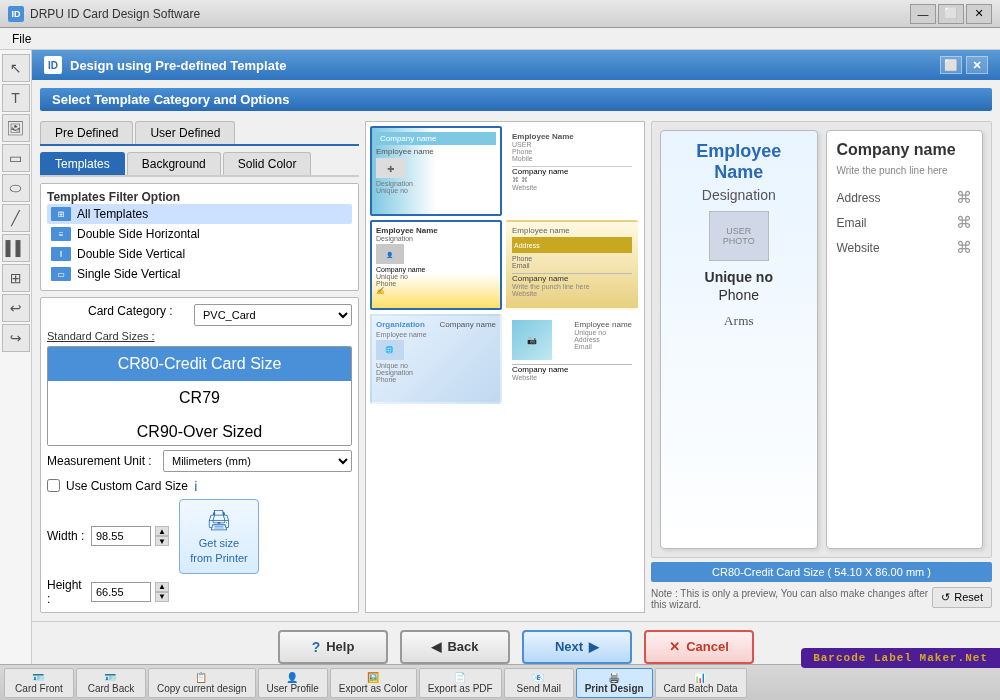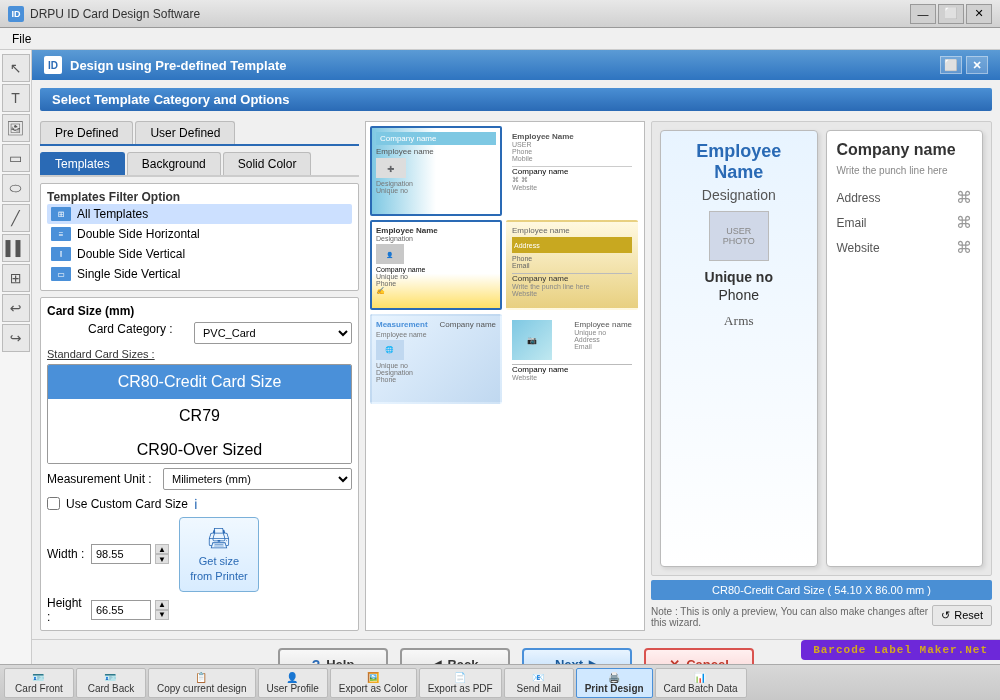--- a/index.html
+++ b/index.html
@@ -479,23 +479,23 @@
       font-size: 10px;
       color: #333;
       height: 30px;
       justify-content: center;
     }
     .taskbar-btn.active { background: #d0e8ff; border-color: #4a90d9; font-weight: bold; }
 
     
     .watermark {
       position: fixed;
-      bottom: 40px;
+      bottom: 32px;
       right: 0;
-      background: #6d28d9;
+      background: #4c1d95;
       color: #d4a820;
       padding: 4px 12px;
       font-size: 11px;
       font-weight: bold;
       font-family: 'Courier New', monospace;
       letter-spacing: 1px;
       border-radius: 4px 0 0 4px;
     }
 
     .help-icon { color: #2a6ab5; font-size: 14px; }
@@ -602,21 +602,20 @@
               </div>
               <div class="filter-item">
                 <div class="filter-icon">
                     <span>▭</span>
                   </div>
                 <span>Single Side Vertical</span>
               </div>
             </div>
 
             <div class="card-size-section">
-              <div class="card-size-title">Card Size (mm)</div>
               <div class="field-row">
                 <span class="field-label">Card Category :</span>
                 <select class="dropdown-select">
                   <option>PVC_Card</option>
                 </select>
               </div>
               <div style="font-size:11px; color:#333;text-decoration:underline;">Standard Card Sizes :</div>
               <div class="size-list">
                 <div class="size-list-item selected">CR80-Credit Card Size</div>
                 <div class="size-list-item">CR79</div>
@@ -712,21 +711,21 @@
                     <div style="font-size:7px; color:#888;">Write the punch line here</div>
                     <div style="font-size:7px; color:#888;">Website</div>
                   </div>
                 </div>
               </div>
 
               <div class="template-row">
                 <div class="template-thumb tpl-5">
                   <div style="padding:4px; font-size:8px;">
                     <div style="display:flex; justify-content:space-between;">
-                      <span style="font-size:8px; color:#4a90d9; font-weight:bold;">Measurement</span>
+                      <span style="font-size:8px; color:#4a90d9; font-weight:bold;">Organization</span>
                       <span style="font-size:8px; color:#555;">Company name</span>
                     </div>
                     <div style="font-size:7px; color:#777; margin:2px 0;">Employee name</div>
                     <div style="background:#c0d8f0; width:28px; height:20px; margin:2px 0; display:flex; align-items:center; justify-content:center; font-size:7px;">🌐</div>
                     <div style="font-size:7px; color:#777;">Unique no</div>
                     <div style="font-size:7px; color:#777;">Designation</div>
                     <div style="font-size:7px; color:#777;">Phone</div>
                   </div>
                 </div>
                 <div class="template-thumb tpl-6">

